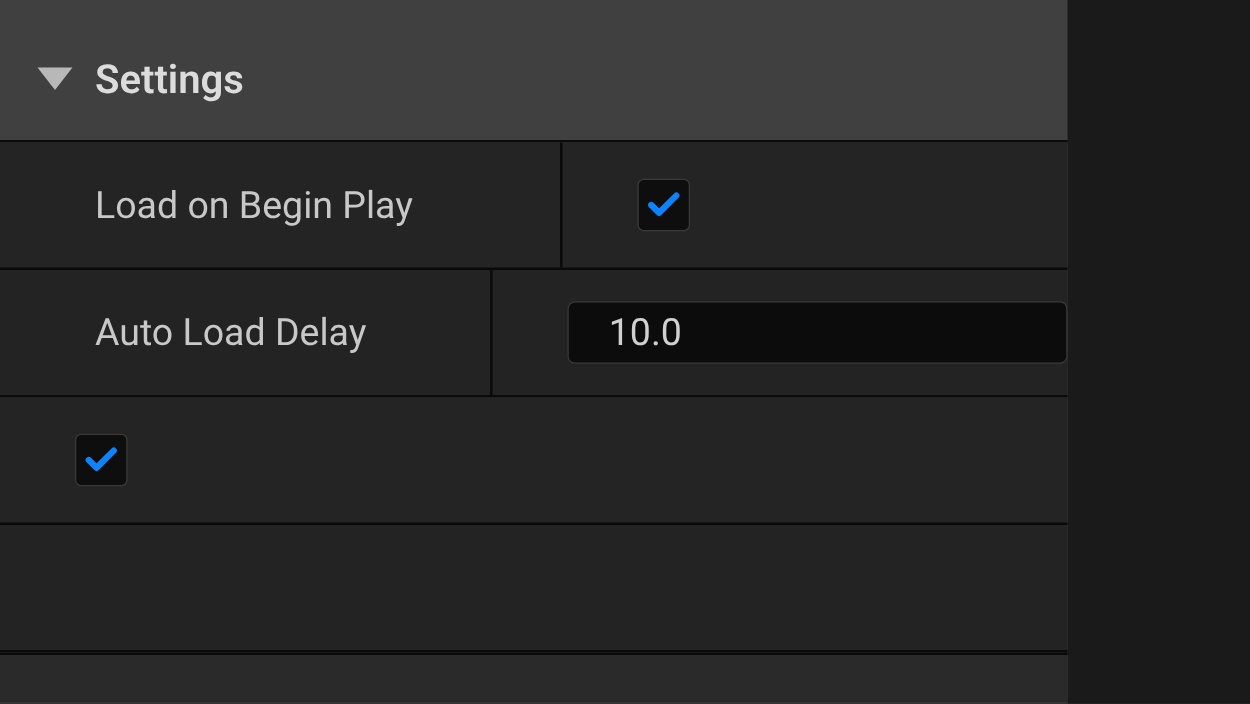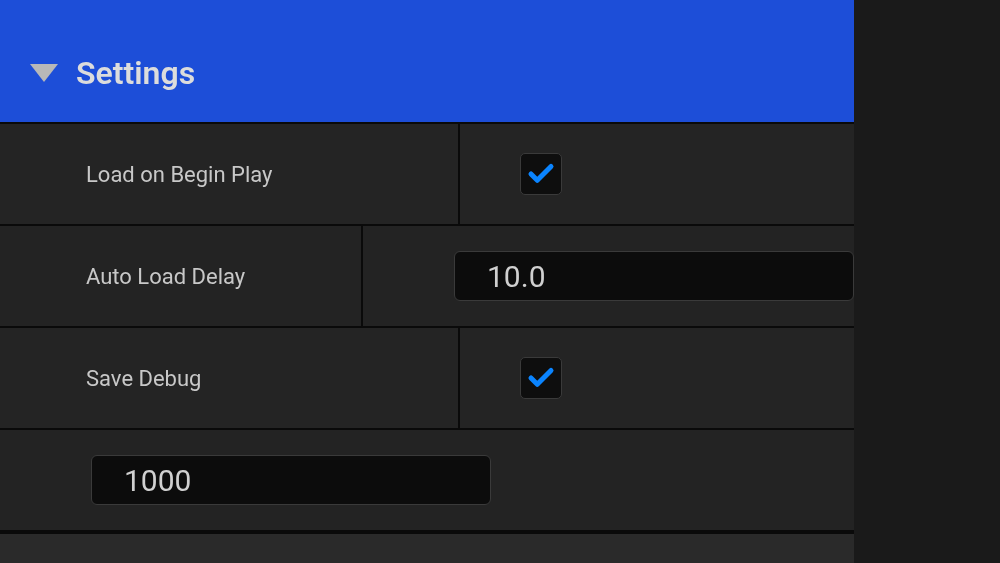--- a/index.html
+++ b/index.html
@@ -11,22 +11,22 @@
       width: 1000px;
       height: 563px;
       background: #1a1a1a;
       font-family: -apple-system, BlinkMacSystemFont, "Segoe UI", Roboto, Arial, sans-serif;
       color: #c8c8c8;
       overflow: hidden;
     }
     .panel {
       width: 854px;
       height: 563px;
-      background: #1d4ed8;
-      padding-top: 38px;
+      background: #404040;
+      padding-top: 28px;
     }
     .section-header {
       display: flex;
       align-items: center;
       padding: 16px 30px 30px 30px;
       gap: 18px;
     }
     .expand-triangle {
       width: 0;
       height: 0;
@@ -49,27 +49,26 @@
       background: #232323;
     }
     .setting-row:nth-child(odd) {
       background: #242424;
     }
     .setting-label-cell {
       width: 450px;
       display: flex;
       align-items: center;
       padding-left: 76px;
-      font-size: 22px;
+      font-size: 30px;
       font-weight: 400;
       color: #c8c8c8;
       border-right: 2px solid #0a0a0a;
       white-space: nowrap;
       overflow: hidden;
-      margin-left: 10px;
     }
     .setting-value-cell {
       flex: 1;
       display: flex;
       align-items: center;
       padding-left: 60px;
     }
     .checkbox {
       width: 42px;
       height: 42px;
@@ -89,21 +88,20 @@
       height: 50px;
       background: #0c0c0c;
       border: 1px solid #3a3a3a;
       border-radius: 6px;
       color: #d0d0d0;
       font-size: 30px;
       font-weight: 400;
       padding-left: 32px;
       outline: none;
       font-family: inherit;
-      margin-left: 31px;
     }
     .bottom-spacer {
       height: 40px;
       background: #2a2a2a;
       border-top: 2px solid #0a0a0a;
     }
   </style>
 </head>
 <body>
 
@@ -128,33 +126,29 @@
     </div>
 
     <div class="setting-row">
       <div class="setting-label-cell">Auto Load Delay</div>
       <div class="setting-value-cell">
         <input type="text" class="number-input" value="10.0" style="">
       </div>
     </div>
 
     <div class="setting-row">
-      <div class="setting-label-cell">Save Debug</div>
       <div class="setting-value-cell">
         <div class="checkbox">
           <svg viewBox="0 0 24 24">
             <path d="M4 12 L9 17 L20 6" stroke="#0a84ff" stroke-width="4" fill="none" stroke-linecap="round" stroke-linejoin="round"></path>
           </svg>
         </div>
       </div>
     </div>
 
     <div class="setting-row">
-      <div class="setting-value-cell">
-        <input type="text" class="number-input" value="1000" style="">
-      </div>
     </div>
 
   </div>
 
   <div class="bottom-spacer"></div>
 
 </div>
 
 </body></html>

